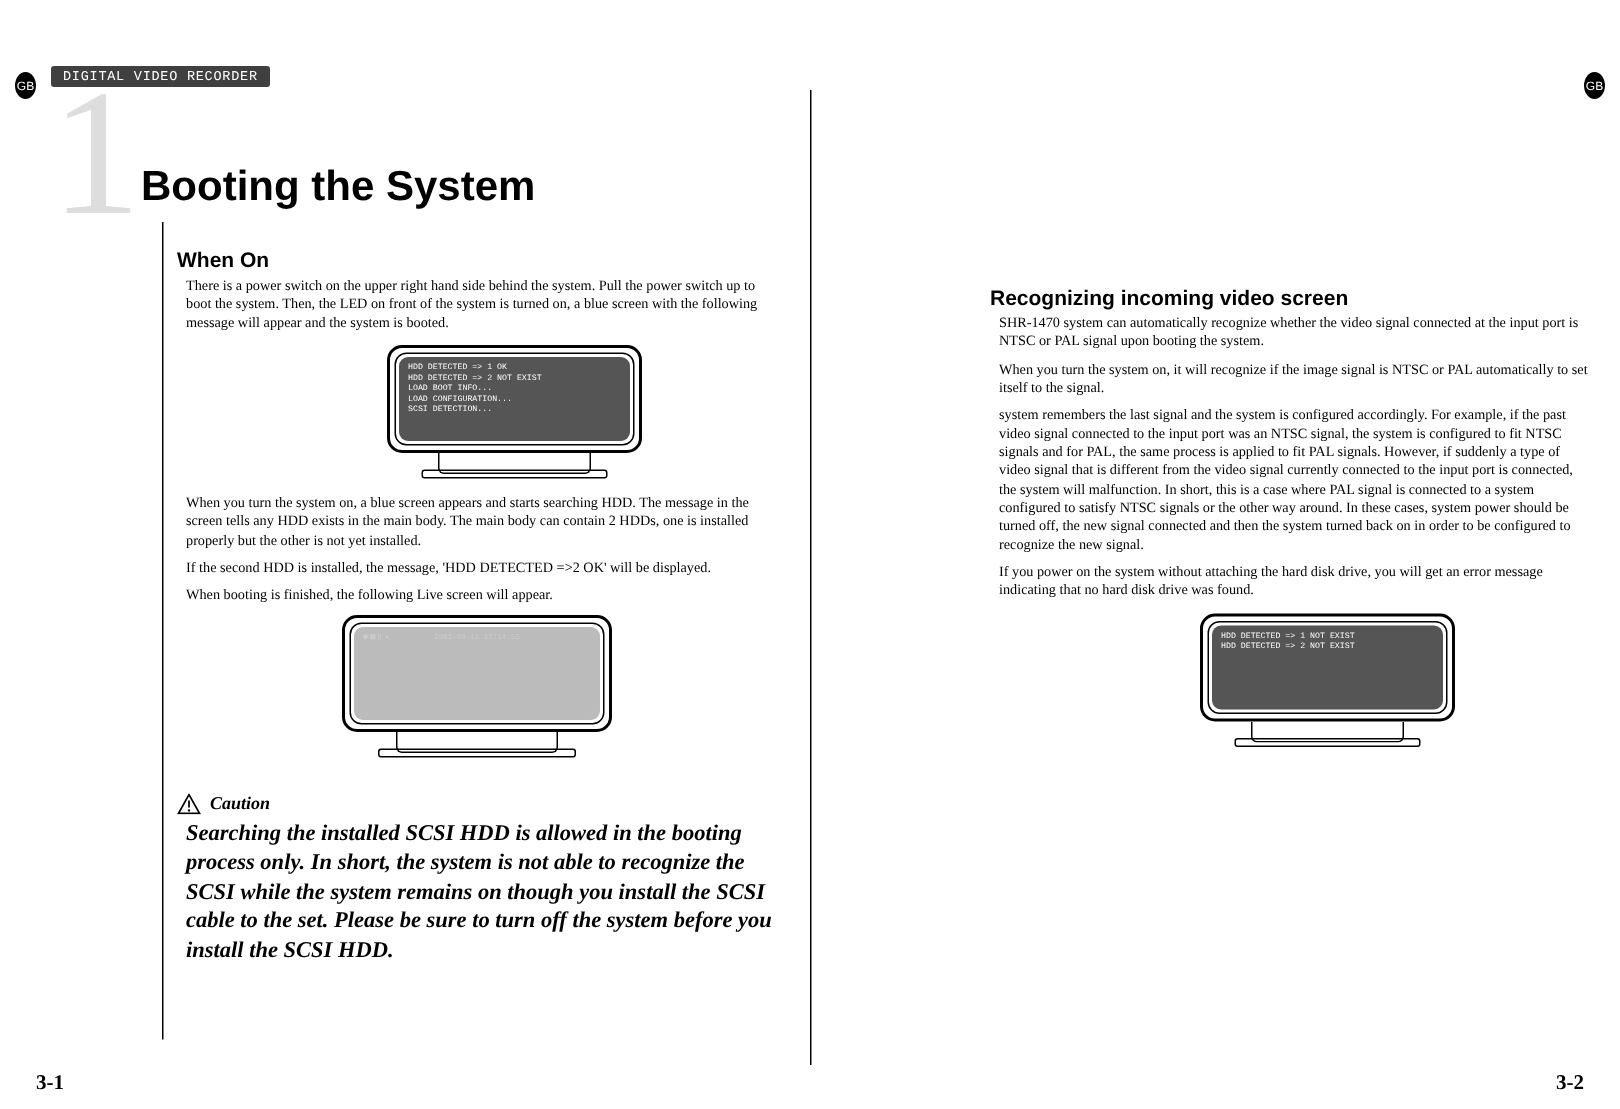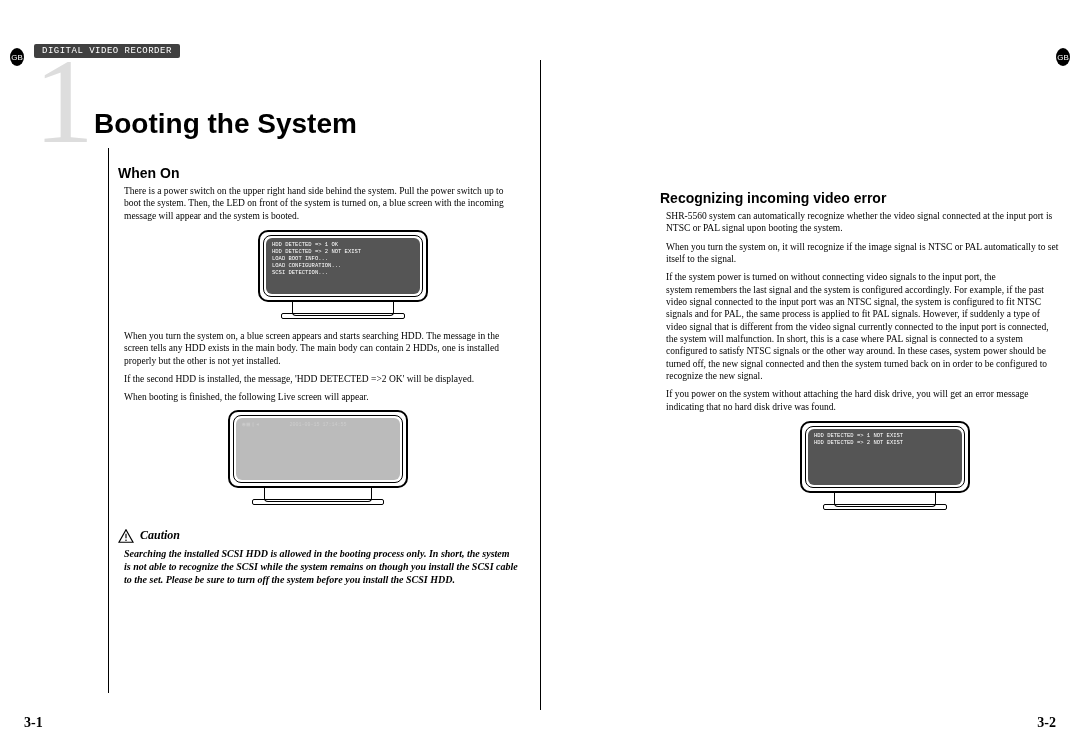--- a/index.html
+++ b/index.html
@@ -173,21 +173,21 @@
   .caution-icon {
     width: 16px;
     height: 14px;
   }
   .caution-label {
     font-style: italic;
     font-weight: bold;
     font-size: 12px;
   }
   .caution-text {
-    font-size: 10px;
+    font-size: 15px;
     font-style: italic;
     font-weight: bold;
     line-height: 1.3;
     margin-left: 6px;
   }
   .content-right {
     position: absolute;
     left: 120px;
     top: 190px;
     width: 400px;
@@ -210,21 +210,21 @@
 
   <div class="page page-left">
     <div class="gb-badge gb-left">GB</div>
     <div class="header-bar">DIGITAL VIDEO RECORDER</div>
     <div class="big-number">1</div>
     <div class="chapter-title">Booting the System</div>
     <div class="vrule-short"></div>
 
     <div class="content-left">
       <div class="section-title">When On</div>
-      <p class="bodytext">There is a power switch on the upper right hand side behind the system. Pull the power switch up to boot the system. Then, the LED on front of the system is turned on, a blue screen with the incoming message will appear and the system is booted.</p>
+      <p class="bodytext">There is a power switch on the upper right hand side behind the system. Pull the power switch up to boot the system. Then, the LED on front of the system is turned on, a blue screen with the following message will appear and the system is booted.</p>
 
       <div class="crt crt-small">
         <div class="crt-outer">
           <div class="crt-screen">HDD DETECTED =&gt; 1 OK
 HDD DETECTED =&gt; 2 NOT EXIST
 LOAD BOOT INFO...
 LOAD CONFIGURATION...
 SCSI DETECTION...</div>
         </div>
         <div class="crt-base"></div>
@@ -257,24 +257,23 @@
       </div>
     </div>
 
     <div class="pagenum pagenum-left">3-1</div>
   </div>
 
   <div class="page page-right">
     <div class="gb-badge gb-right">GB</div>
 
     <div class="content-right">
-      <div class="section-title">Recognizing incoming video error</div>
-      <p class="bodytext">SHR-5560 system can automatically recognize whether the video signal connected at the input port is NTSC or PAL signal upon booting the system.</p>
+      <div class="section-title">Recognizing incoming video screen</div>
+      <p class="bodytext">SHR-1470 system can automatically recognize whether the video signal connected at the input port is NTSC or PAL signal upon booting the system.</p>
       <p class="bodytext">When you turn the system on, it will recognize if the image signal is NTSC or PAL automatically to set itself to the signal.</p>
-      <p class="bodytext" style="margin-bottom:0">If the system power is turned on without connecting video signals to the input port, the</p>
       <p class="bodytext">system remembers the last signal and the system is configured accordingly. For example, if the past video signal connected to the input port was an NTSC signal, the system is configured to fit NTSC signals and for PAL, the same process is applied to fit PAL signals. However, if suddenly a type of video signal that is different from the video signal currently connected to the input port is connected, the system will malfunction. In short, this is a case where PAL signal is connected to a system configured to satisfy NTSC signals or the other way around. In these cases, system power should be turned off, the new signal connected and then the system turned back on in order to be configured to recognize the new signal.</p>
       <p class="bodytext">If you power on the system without attaching the hard disk drive, you will get an error message indicating that no hard disk drive was found.</p>
 
       <div class="crt crt-small">
         <div class="crt-outer">
           <div class="crt-screen">HDD DETECTED =&gt; 1 NOT EXIST
 HDD DETECTED =&gt; 2 NOT EXIST</div>
         </div>
         <div class="crt-base"></div>
       </div>

